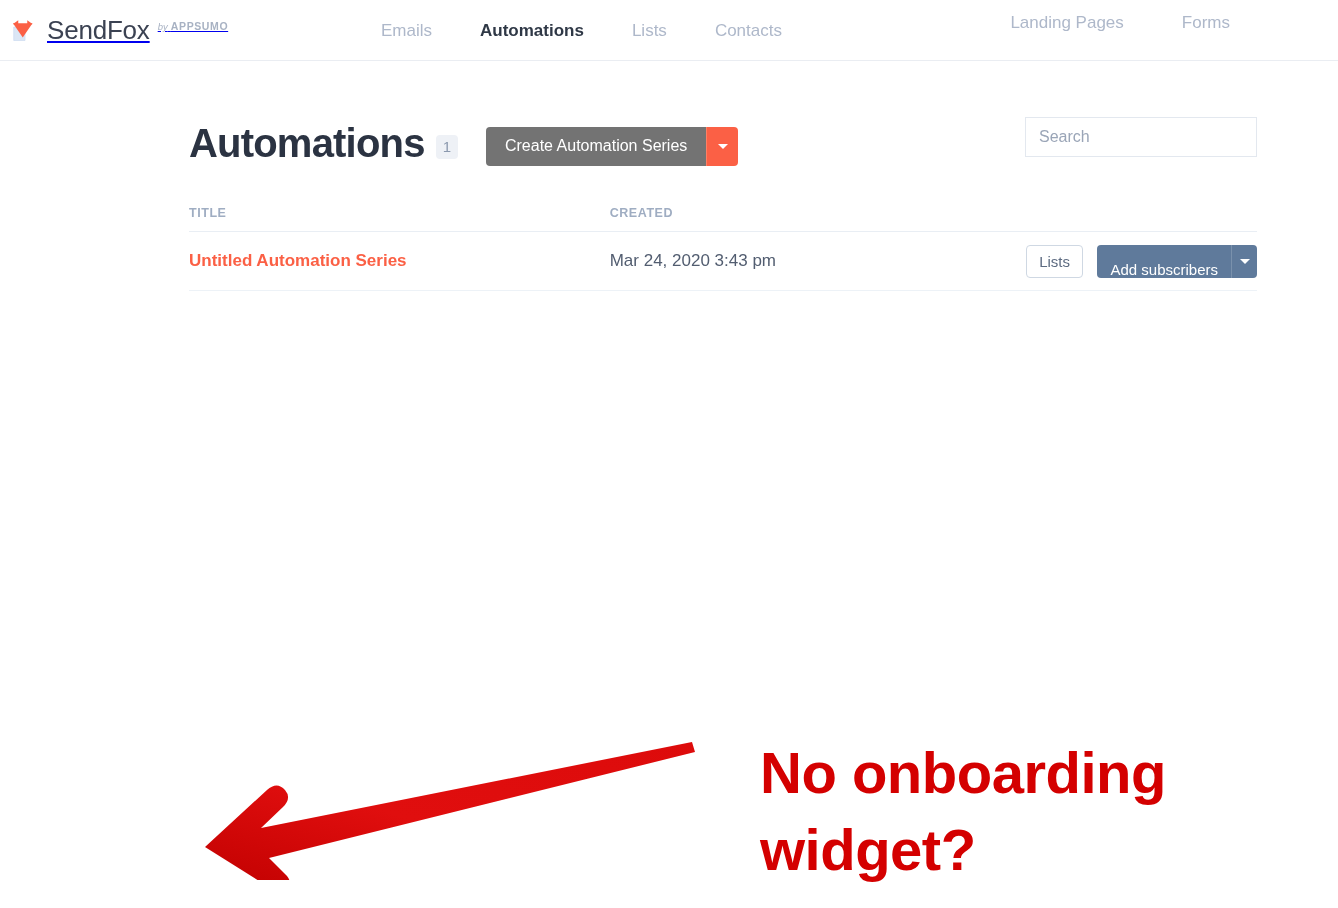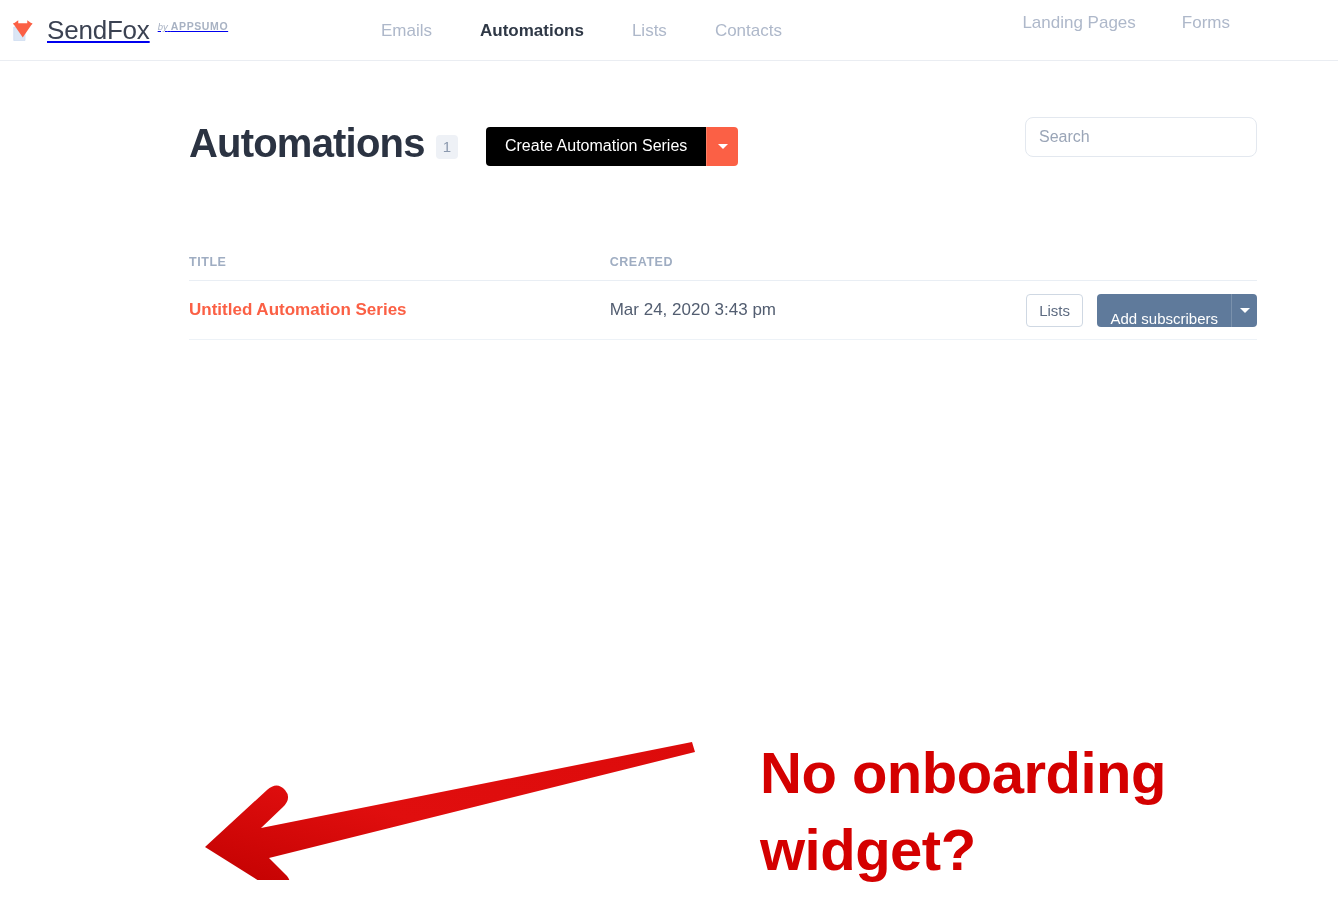--- a/index.html
+++ b/index.html
@@ -71,21 +71,21 @@
     align-items: center;
     gap: 48px;
   }
   .nav-right {
     position: absolute;
     right: 108px;
     top: 0;
     height: 46px;
     display: flex;
     align-items: center;
-    gap: 46px;
+    gap: 58px;
   }
   .nav-link {
     font-size: 17px;
     color: #aeb8ca;
     text-decoration: none;
     white-space: nowrap;
   }
   .nav-link.active {
     color: #2f3846;
     font-weight: 700;
@@ -127,21 +127,21 @@
   }
 
   .btn-group {
     display: flex;
     margin-left: 28px;
     align-self: center;
     position: relative;
     top: 3px;
   }
   .btn-primary {
-    background: #000000;
+    background: #737373;
     color: #ffffff;
     border: none;
     font-size: 16px;
     font-family: inherit;
     padding: 0 19px;
     height: 39px;
     border-radius: 4px 0 0 4px;
     cursor: pointer;
     white-space: nowrap;
   }
@@ -167,34 +167,34 @@
     border-top-color: #ffffff;
   }
 
   .search-box {
     position: absolute;
     right: 0;
     top: 5px;
     width: 232px;
     height: 40px;
     border: 1px solid #e3e8ef;
-    border-radius: 8px;
+    border-radius: 0;
     background: #fff;
     box-sizing: border-box;
     font-size: 16px;
     color: #4a5567;
     font-family: inherit;
     padding: 0 13px;
     outline: none;
   }
   .search-box::placeholder { color: #9aa5b7; }
 
   
   .table {
-    margin-top: 81px;
+    margin-top: 32px;
     width: 1068px;
     border-collapse: collapse;
   }
   .table th {
     text-align: left;
     font-size: 12.5px;
     font-weight: 700;
     letter-spacing: 0.55px;
     color: #9fadc2;
     padding: 0 0 11px 0;

